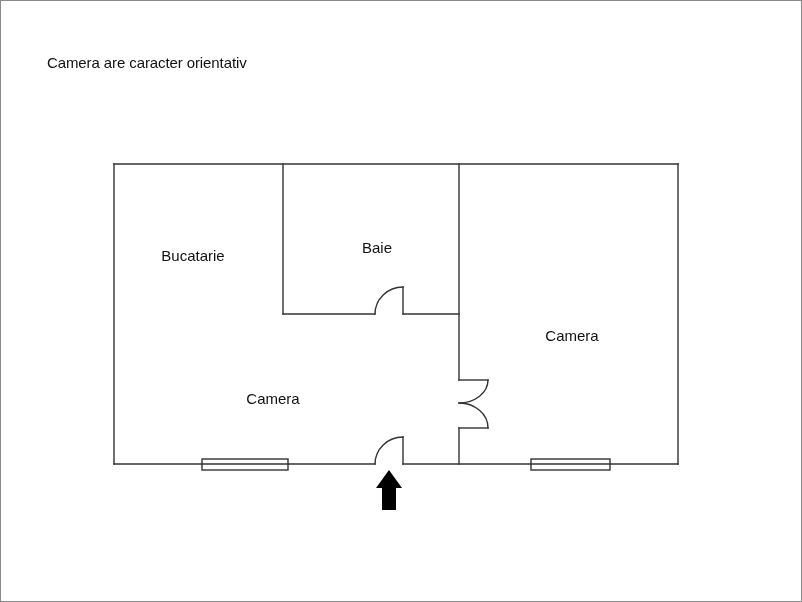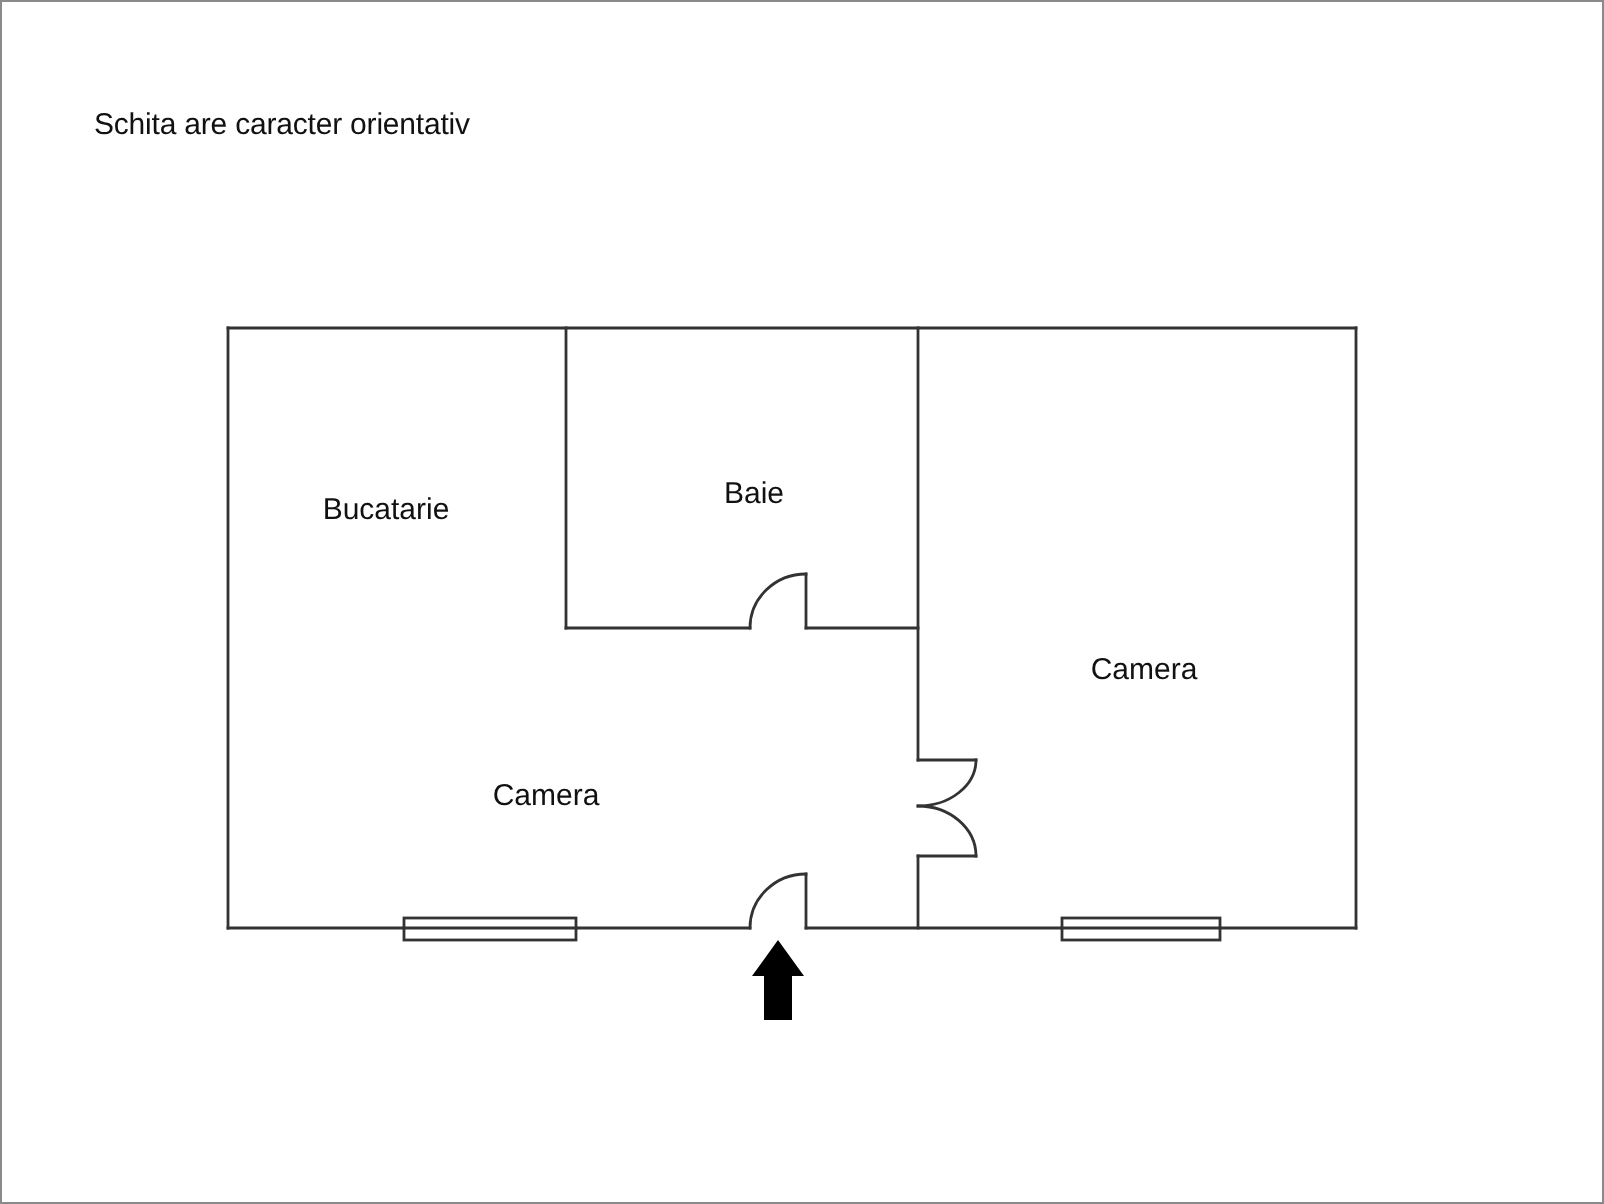--- a/index.html
+++ b/index.html
@@ -18,21 +18,21 @@
       position: absolute; font-family: "Liberation Sans", sans-serif;
       font-size: 15px; color: #111111; white-space: nowrap;
       transform: translate(-50%, -50%);
     }
   </style>
 </head>
 <body>
 
 <div class="frame"></div>
 
-<div class="note">Schita are caracter orientativ</div>
+<div class="note">Camera are caracter orientativ</div>
 
 <svg class="plan" width="802" height="602" viewBox="0 0 802 602">
   <g fill="none" stroke="#333333" stroke-width="1.4" stroke-linecap="square">
 
     <g>
 
       <line x1="114" y1="164" x2="678" y2="164"></line>
 
       <line x1="114" y1="164" x2="114" y2="464"></line>
 

